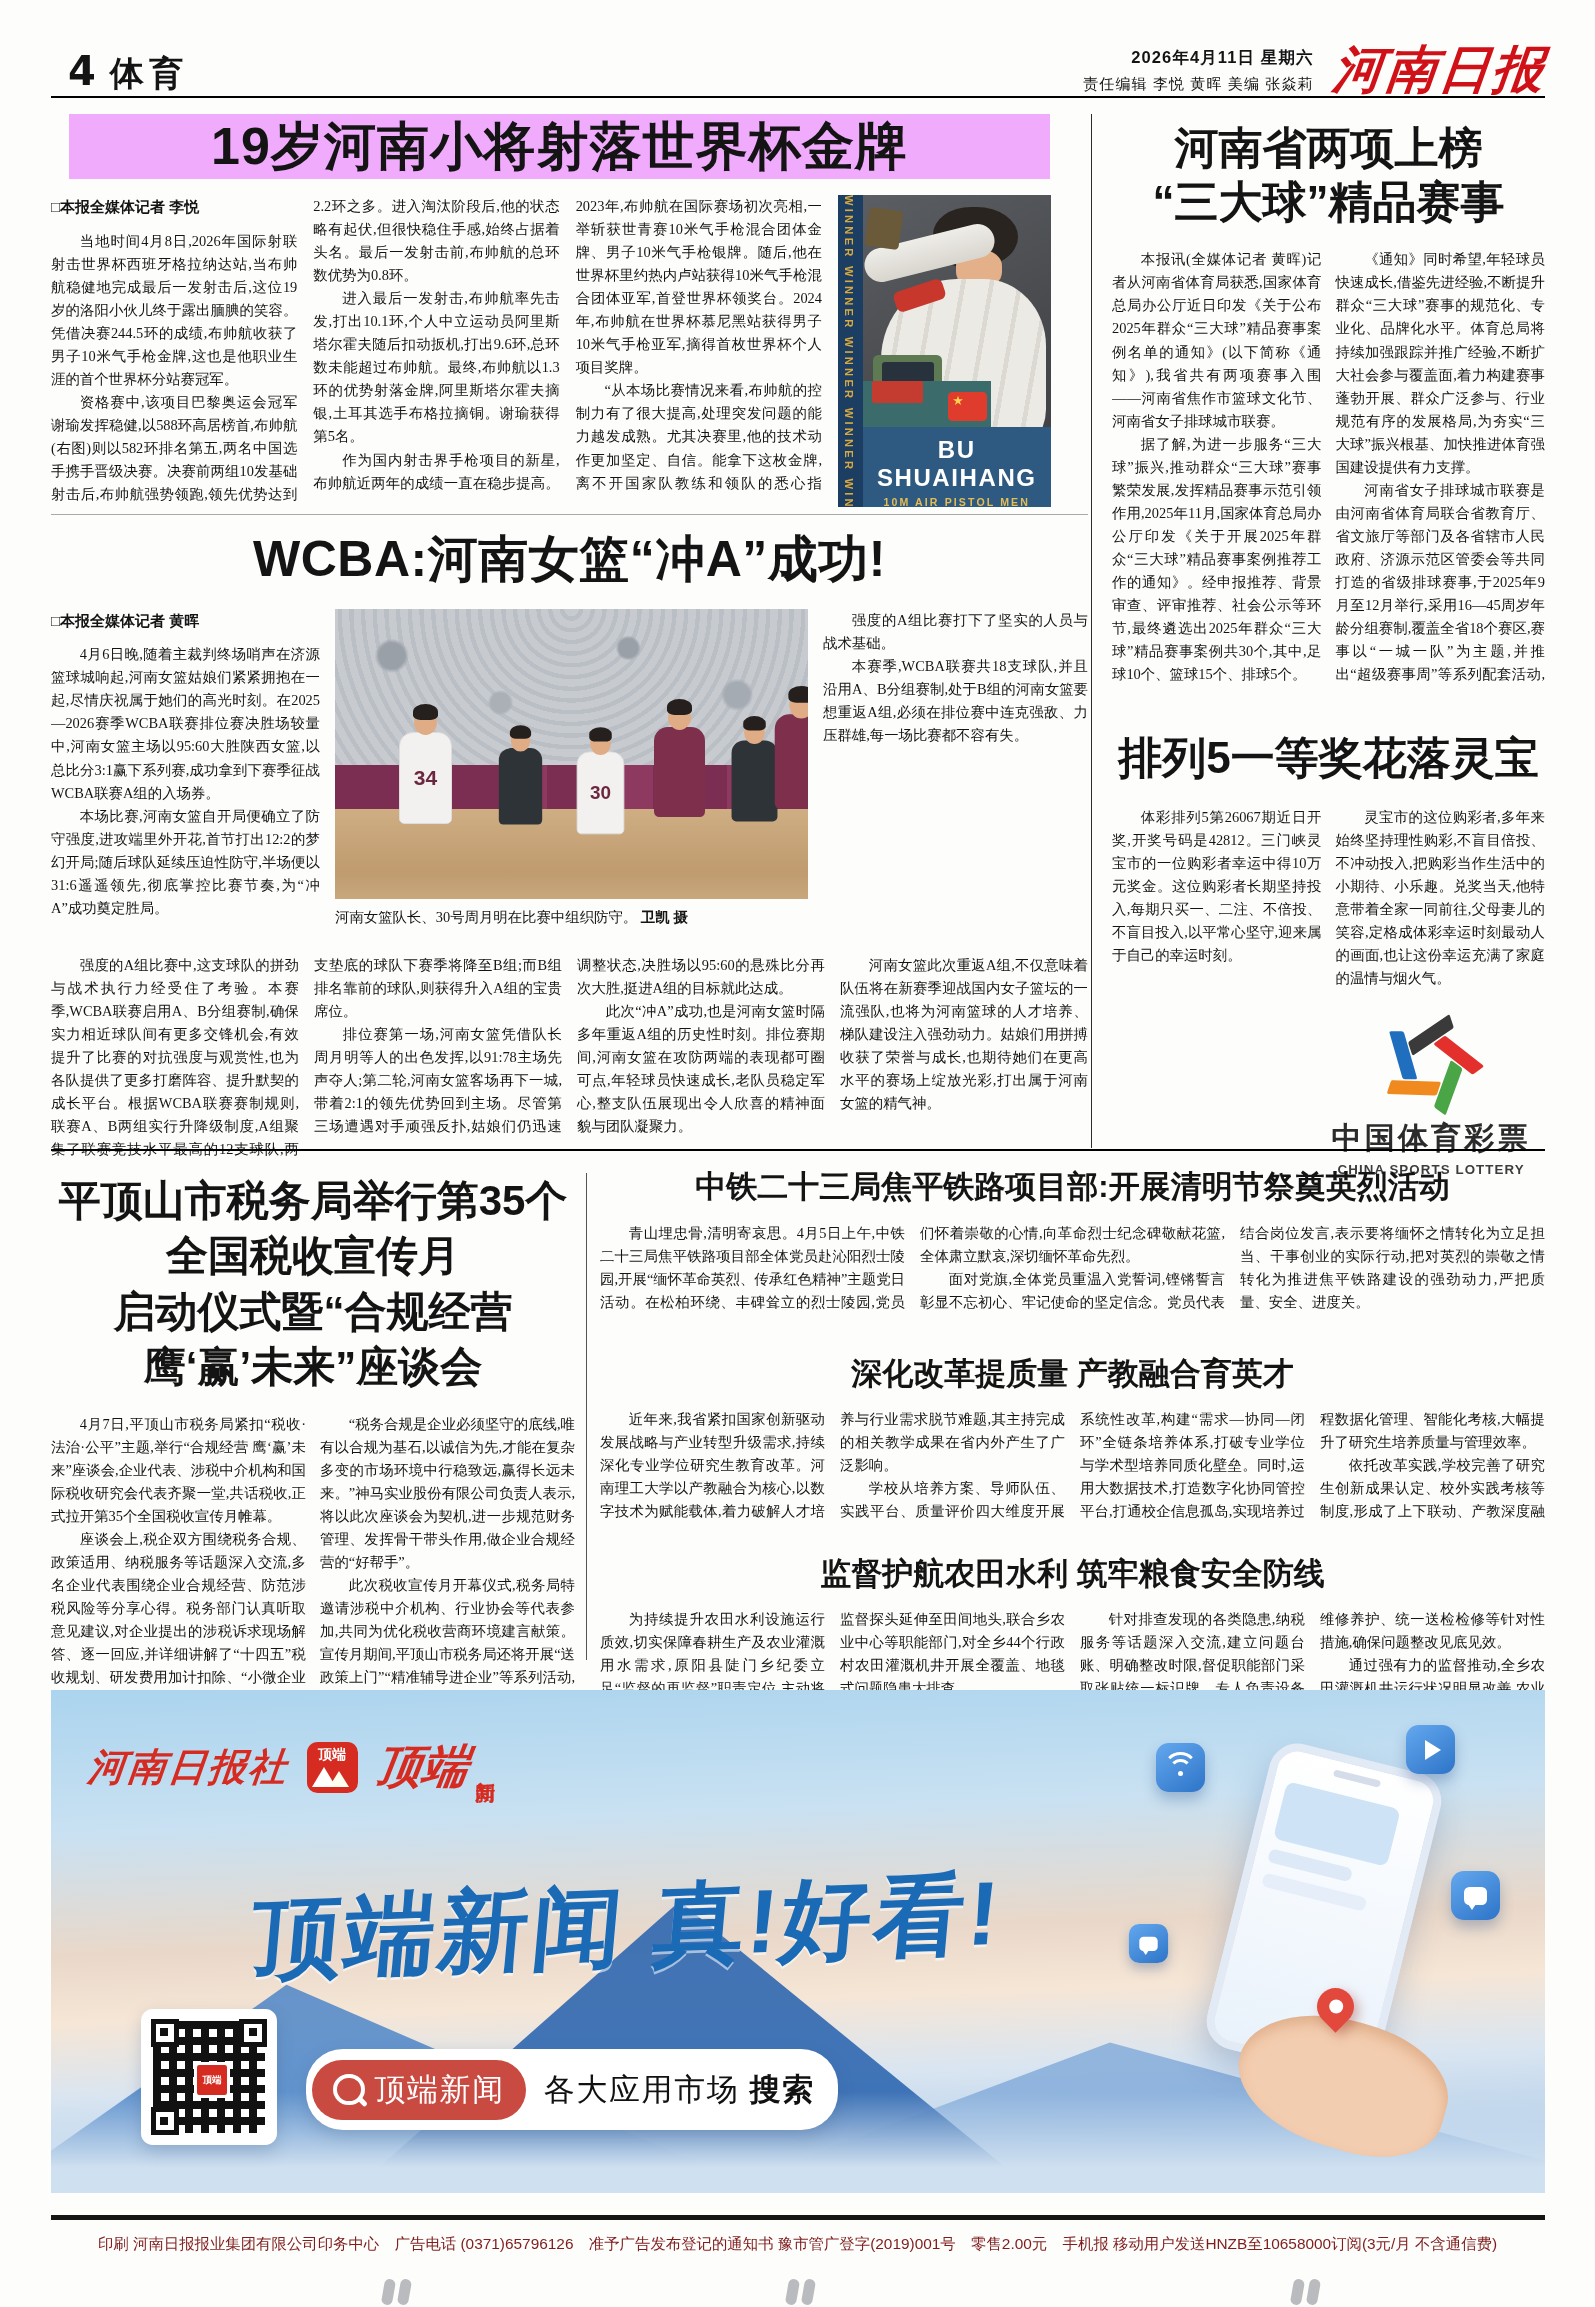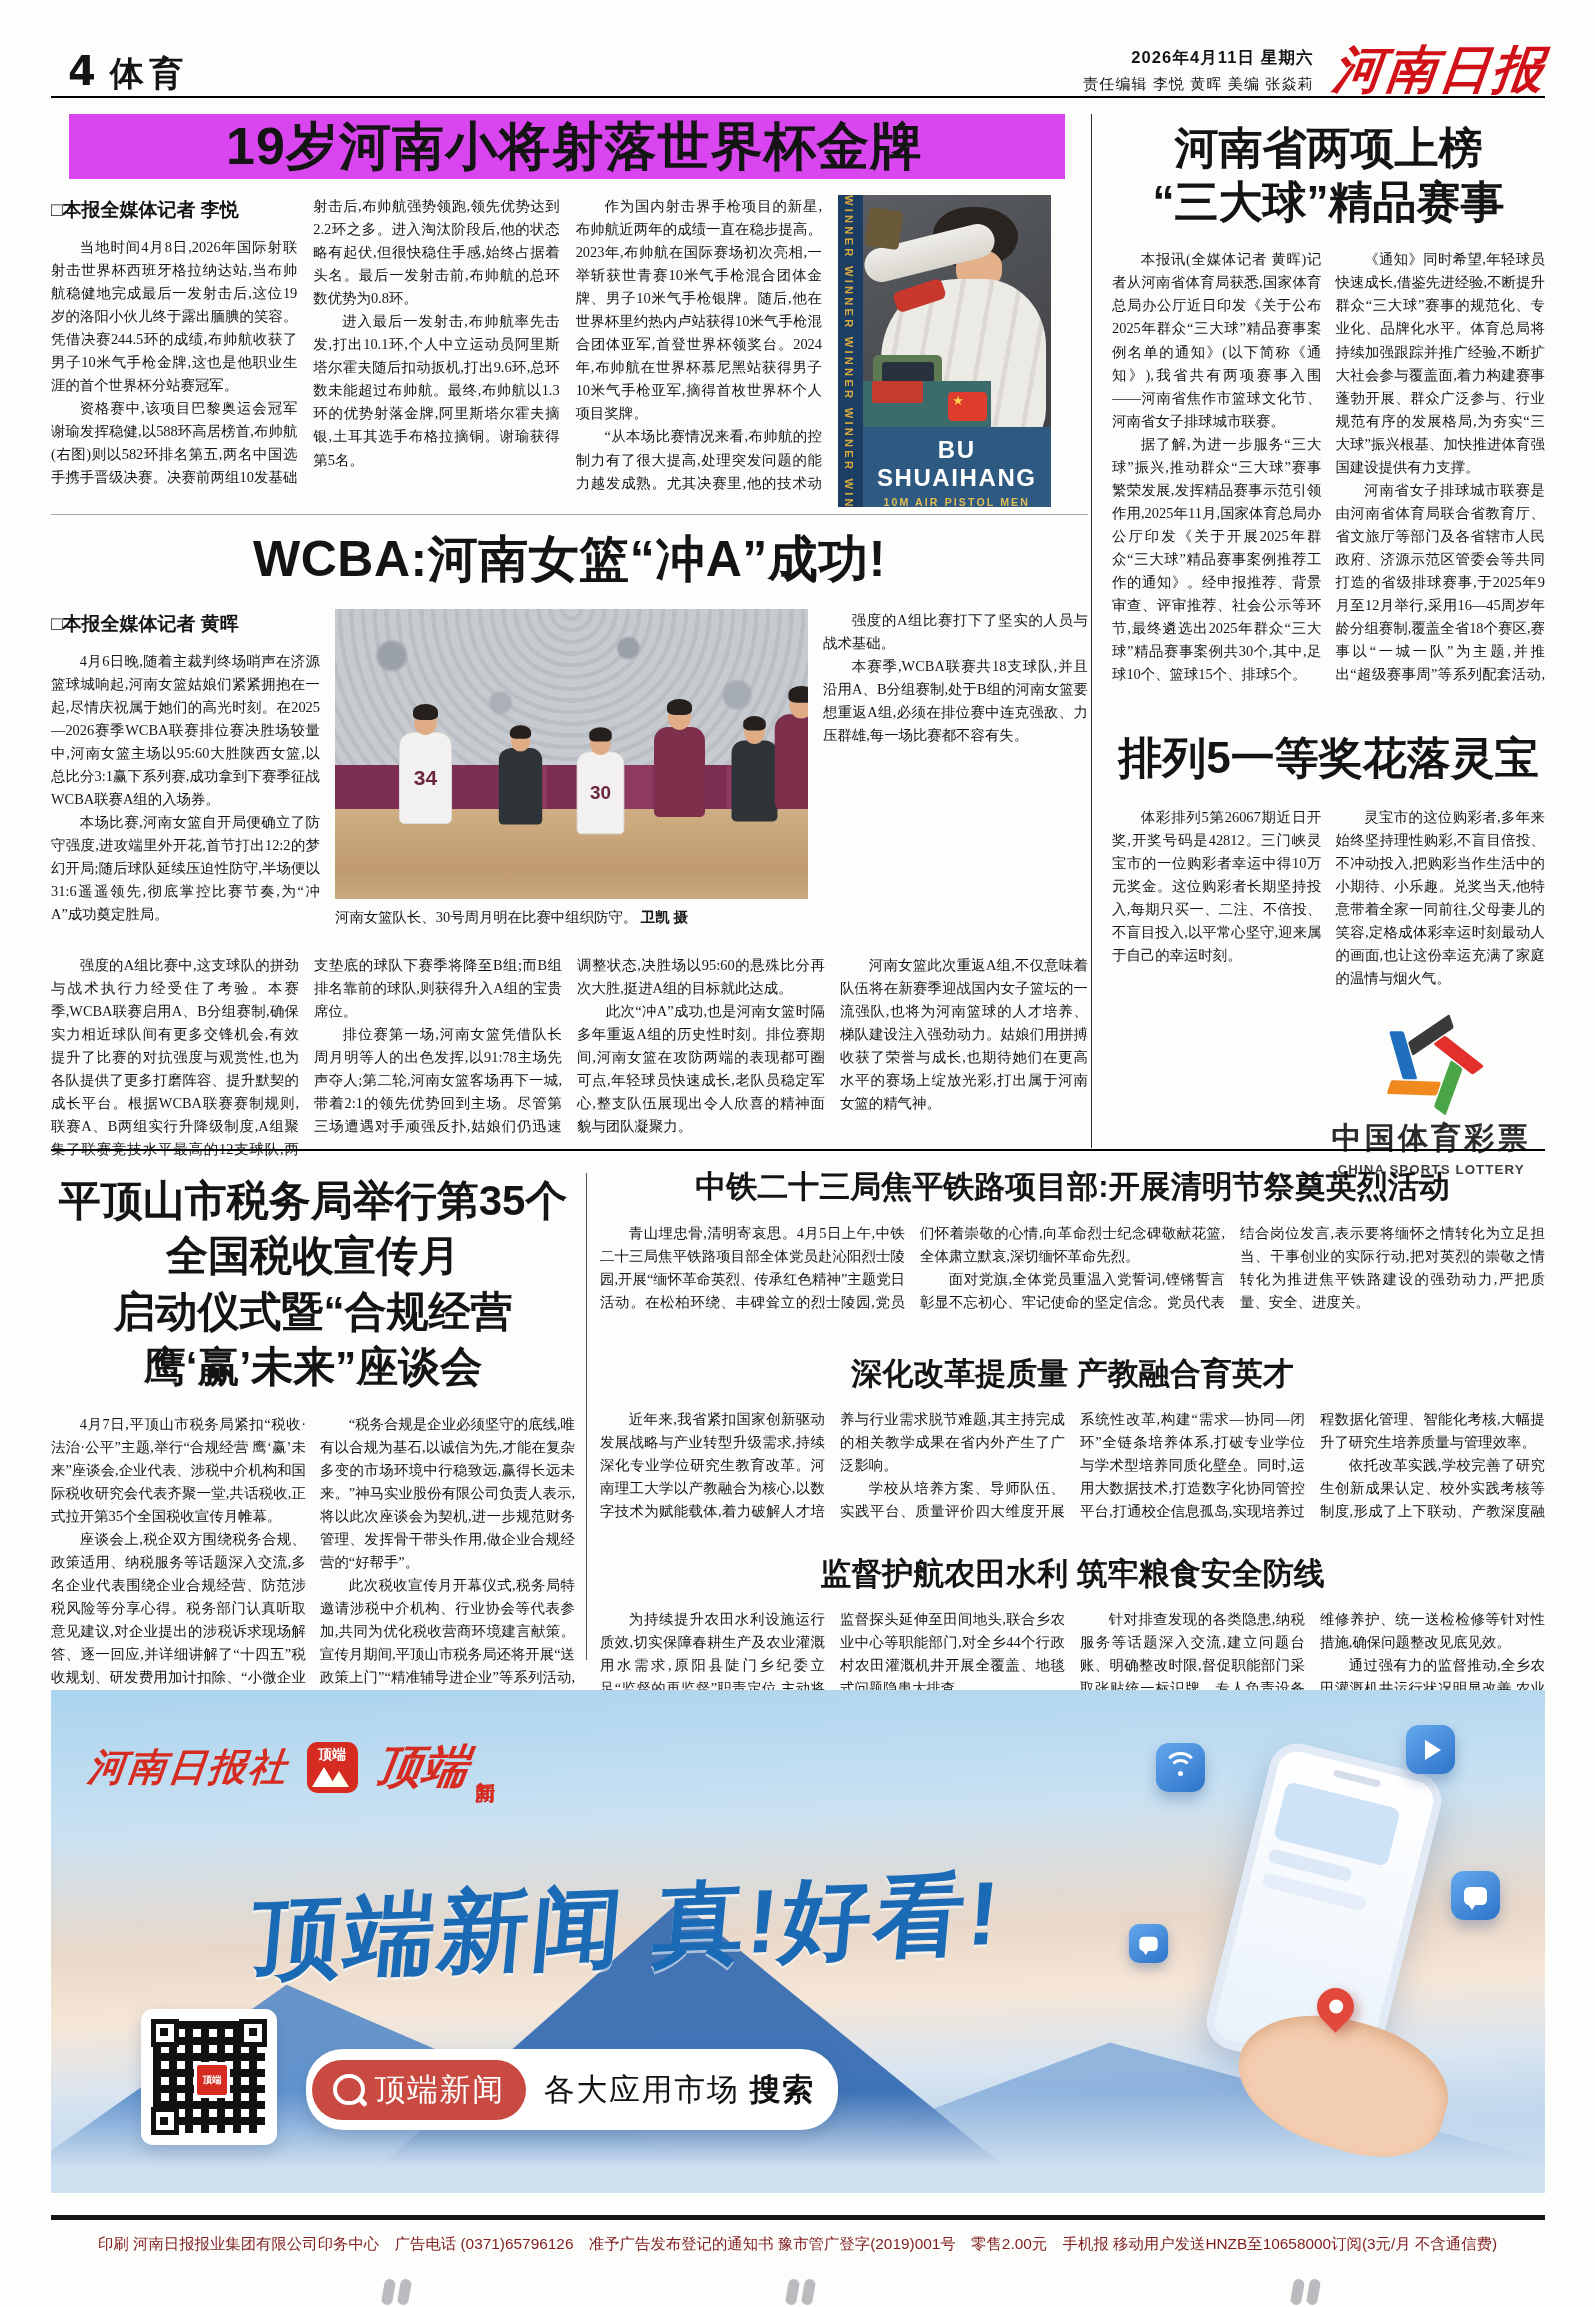--- a/index.html
+++ b/index.html
@@ -12,28 +12,28 @@
   .hd-section{font-size:34px;font-weight:900;font-family:"Liberation Sans","DejaVu Sans",sans-serif;letter-spacing:5.3px;}
   .hd-right{position:absolute;right:0;top:0;display:flex;align-items:center;gap:19px;}
   .hd-lines{text-align:right;font-family:"Liberation Sans","DejaVu Sans",sans-serif;}
   .hd-date{font-size:16.5px;font-weight:700;letter-spacing:1.1px;}
   .hd-editors{font-size:15px;margin-top:5.3px;letter-spacing:1.1px;}
   .masthead{font-size:51px;font-weight:900;color:#d01117;font-style:italic;letter-spacing:2.1px;
             transform:skewX(-6deg);line-height:1;}
   .rule{position:absolute;background:#000;}
   .rule.top{left:51px;top:96px;width:1494px;height:1.6px;}
   
-  .a1-band{position:absolute;left:69px;top:114px;width:981px;height:65px;background:#d946ef;padding-left:15px;}
+  .a1-band{position:absolute;left:69px;top:114px;width:981px;height:65px;background:#f0abfc;}
   .a1-band h1{margin:0;text-align:center;line-height:65px;font-size:52px;font-weight:900;
               font-family:"Liberation Sans","DejaVu Sans",sans-serif;letter-spacing:1.1px;}
   .a1-row{position:absolute;left:51px;top:195px;width:1037px;height:312px;display:flex;gap:16px;}
   .bodytext{font-size:14.4px;line-height:1.6;text-align:justify;}
   .bodytext p{margin:0;text-indent:2em;}
   .a1-text{width:771px;height:312px;column-count:3;column-gap:16px;column-fill:auto;overflow:hidden;}
-  .byline{font-weight:700;font-size:19px;margin-bottom:10.6px;font-family:"Liberation Sans","DejaVu Sans",sans-serif;}
+  .byline{font-weight:700;font-size:15px;margin-bottom:10.6px;font-family:"Liberation Sans","DejaVu Sans",sans-serif;}
   
   .photo1{position:relative;width:213px;height:312px;background:linear-gradient(150deg,#5c5f63,#46484c 60%,#3c3e42);overflow:hidden;flex:none;}
   .winner-strip{position:absolute;left:0;top:0;width:24.5px;height:100%;background:#1d3e63;overflow:hidden;}
   .winner-strip span{writing-mode:vertical-rl;text-orientation:mixed;color:#d8a93e;font-weight:700;
       font-family:"Liberation Sans","DejaVu Sans",sans-serif;font-size:11.2px;letter-spacing:3.2px;margin-left:5.3px;white-space:nowrap;}
   .p1-hair{position:absolute;right:33px;top:11.7px;width:85px;height:61px;background:#2a2420;border-radius:48% 52% 55% 45%;}
   .p1-face{position:absolute;right:49px;top:55px;width:46px;height:38px;background:#e3b08a;border-radius:42%;}
   .p1-jacket{position:absolute;right:5.3px;top:84px;width:165px;height:176px;background:
       repeating-linear-gradient(100deg,#eceae5 0 23.4px,#dcd9d2 23.4px 28px);border-radius:46% 38% 26% 30%;}
   .p1-collar{position:absolute;right:106px;top:90px;width:51px;height:21px;background:#c8372c;border-radius:6.4px;transform:rotate(-18deg);}

